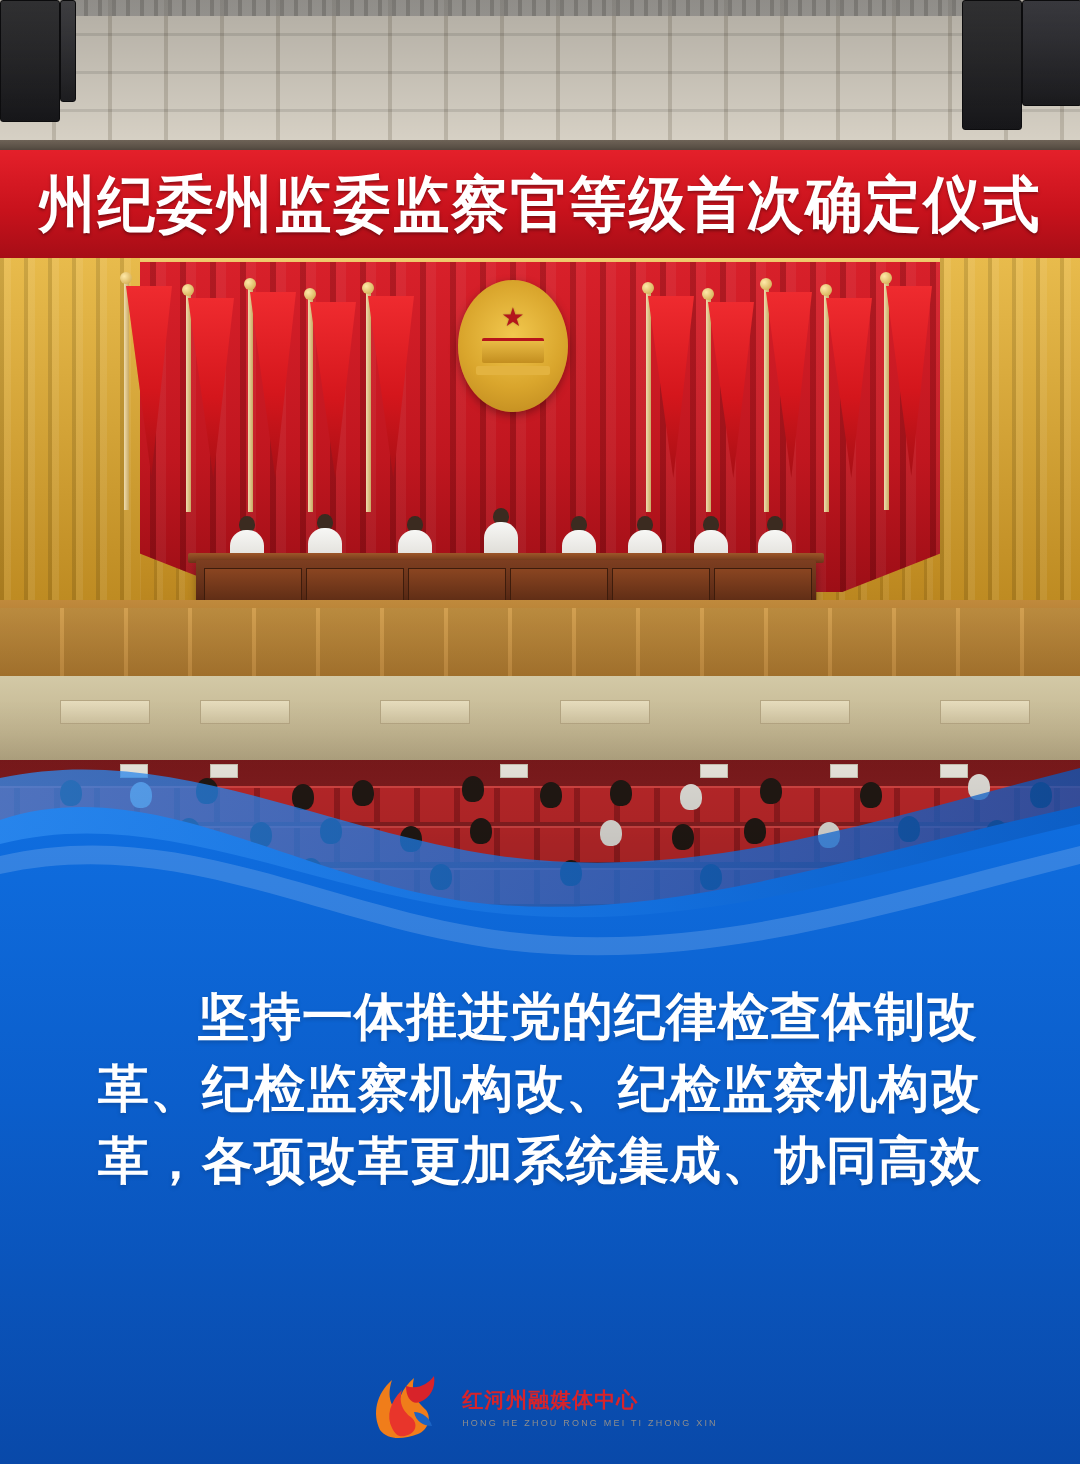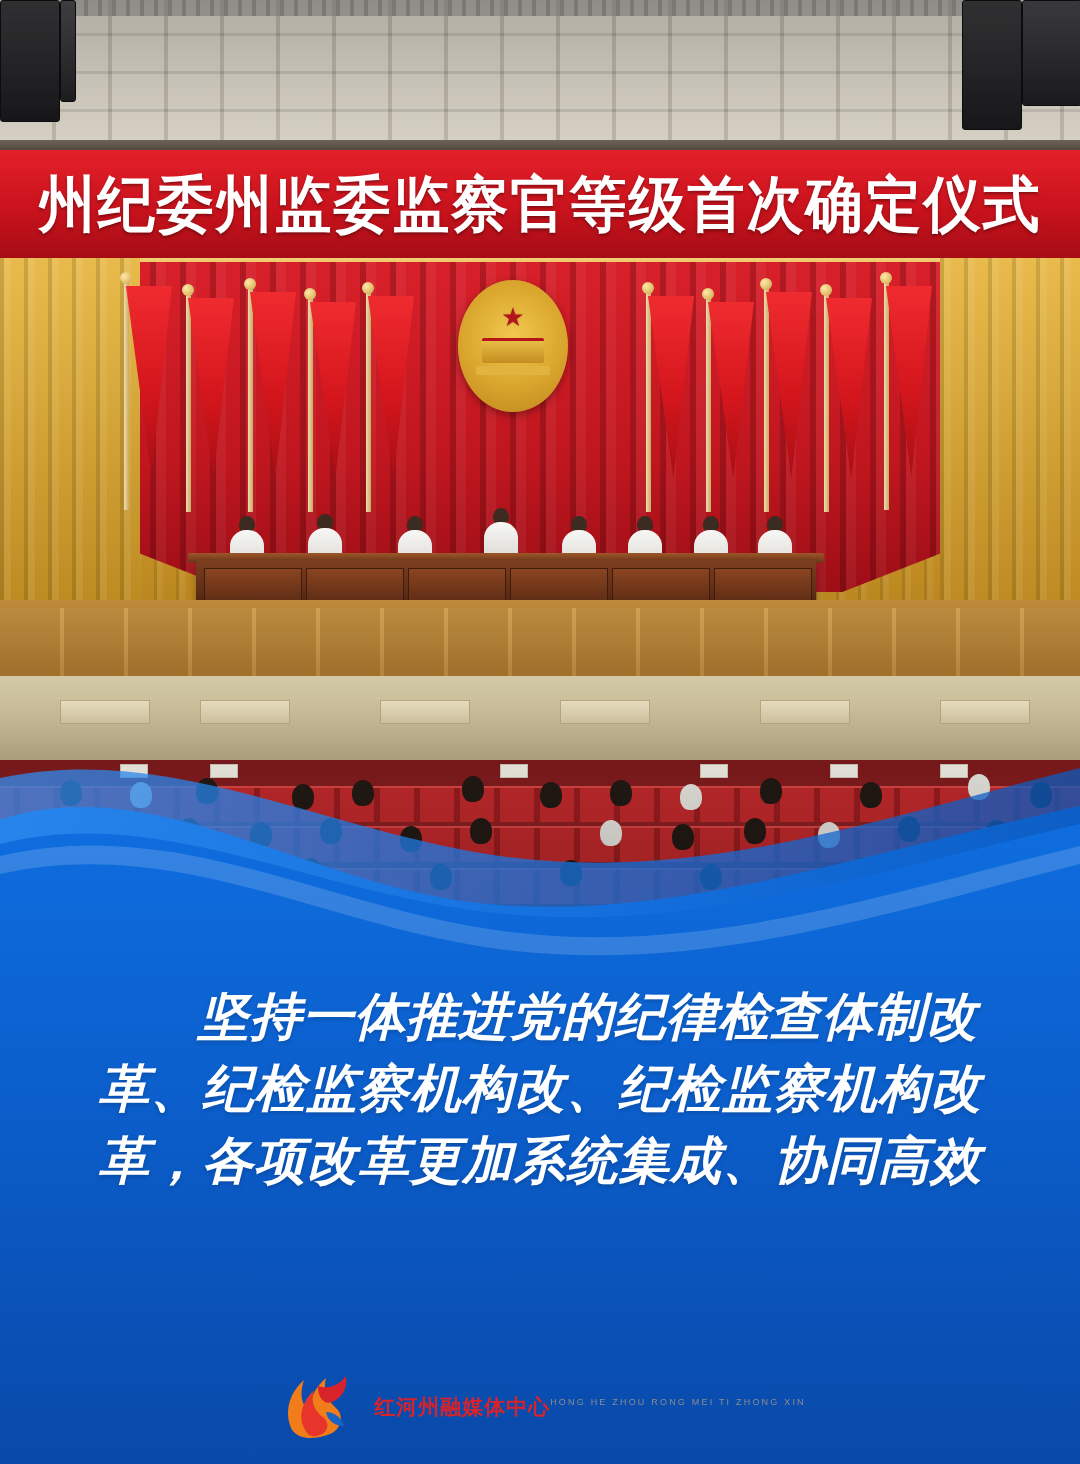--- a/index.html
+++ b/index.html
@@ -285,21 +285,20 @@
     position: absolute;
     left: 0; top: 0; width: 1080px; height: 704px;
   }
   .quote-wrap {
     position: absolute;
     left: 0; top: 980px;
     width: 1080px;
     text-align: center;
     padding: 0 70px;
     box-sizing: border-box;
-    font-style: italic;
   }
   .quote-line {
     color: #ffffff;
     font-family: "DejaVu Serif", "Liberation Serif", serif;
     font-weight: bold;
     font-size: 51px;
     line-height: 72px;
     letter-spacing: 1px;
     white-space: nowrap;
     text-shadow: 0 2px 4px rgba(0,0,0,.18);
@@ -311,21 +310,21 @@
     position: absolute;
     left: 0; top: 1368px; width: 1080px;
     display: flex; align-items: center; justify-content: center;
     gap: 14px;
   }
   .logo-mark {
     position: relative;
     width: 86px; height: 74px;
   }
   .logo-text {
-    display: flex; flex-direction: row; justify-content: flex-end;
+    display: flex; flex-direction: column; justify-content: flex-end;
     margin-top: 4px;
   }
   .logo-cn {
     color: #d8232a;
     font-family: "DejaVu Sans", "Liberation Sans", sans-serif;
     font-weight: bold;
     font-size: 21px;
     letter-spacing: 1px;
   }
   .logo-py {

